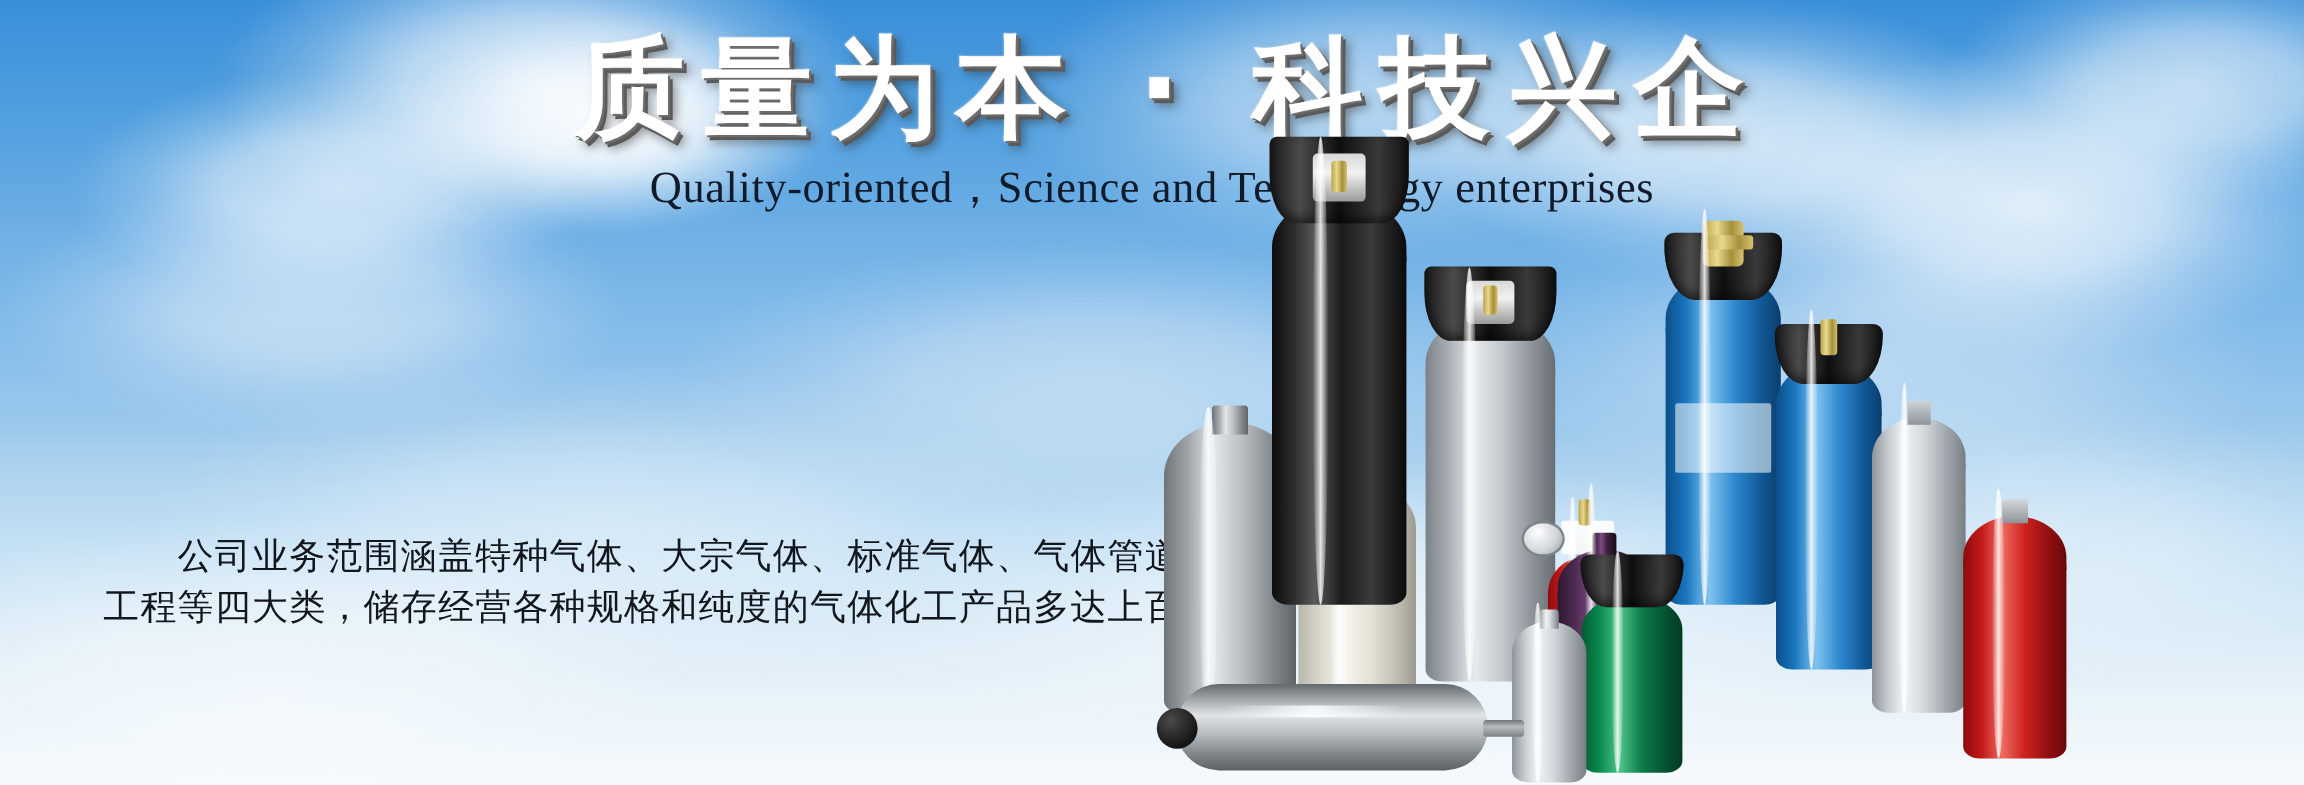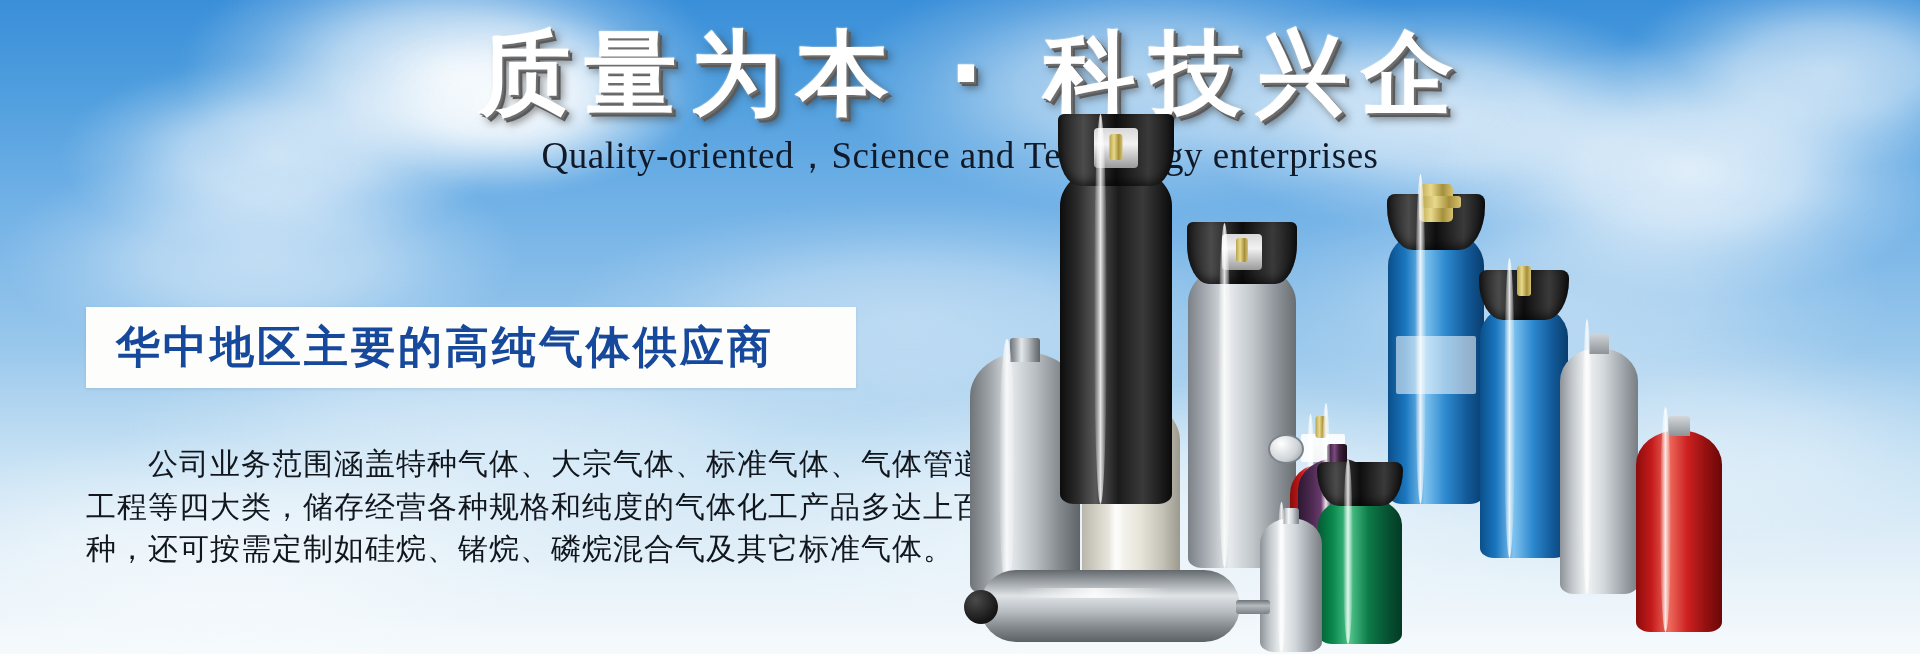--- a/index.html
+++ b/index.html
@@ -266,28 +266,24 @@
     <div class="cloud c13"></div>
     <div class="cloud c14"></div>
   </div>
   <div class="haze"></div>
 
   <div class="headline-wrap">
     <div class="headline-cn">质量为本 · 科技兴企</div>
     <div class="headline-en">Quality-oriented，Science and Technology enterprises</div>
   </div>
 
-  <div class="subtitle-box">
-    <div class="subtitle-text">华中地区主要的高纯气体供应商</div>
-  </div>
 
   <div class="paragraph">
     <p class="p-indent">公司业务范围涵盖特种气体、大宗气体、标准气体、气体管道</p>
     <p>工程等四大类，储存经营各种规格和纯度的气体化工产品多达上百</p>
-    <p>种，还可按需定制如硅烷、锗烷、磷烷混合气及其它标准气体。</p>
   </div>
 
   <div class="cylinders">
 
     <div class="cyl" style="left:10px; bottom:60px; width:110px; height:255px;">
       <div class="body grey" style="height:200px;"></div>
       <div class="shoulder grey" style="bottom:180px; height:62px;"></div>
       <div class="neck grey" style="bottom:232px; width:30px; height:24px;"></div>
       <div class="hl" style="left:26%; width:16px;"></div>
     </div>

